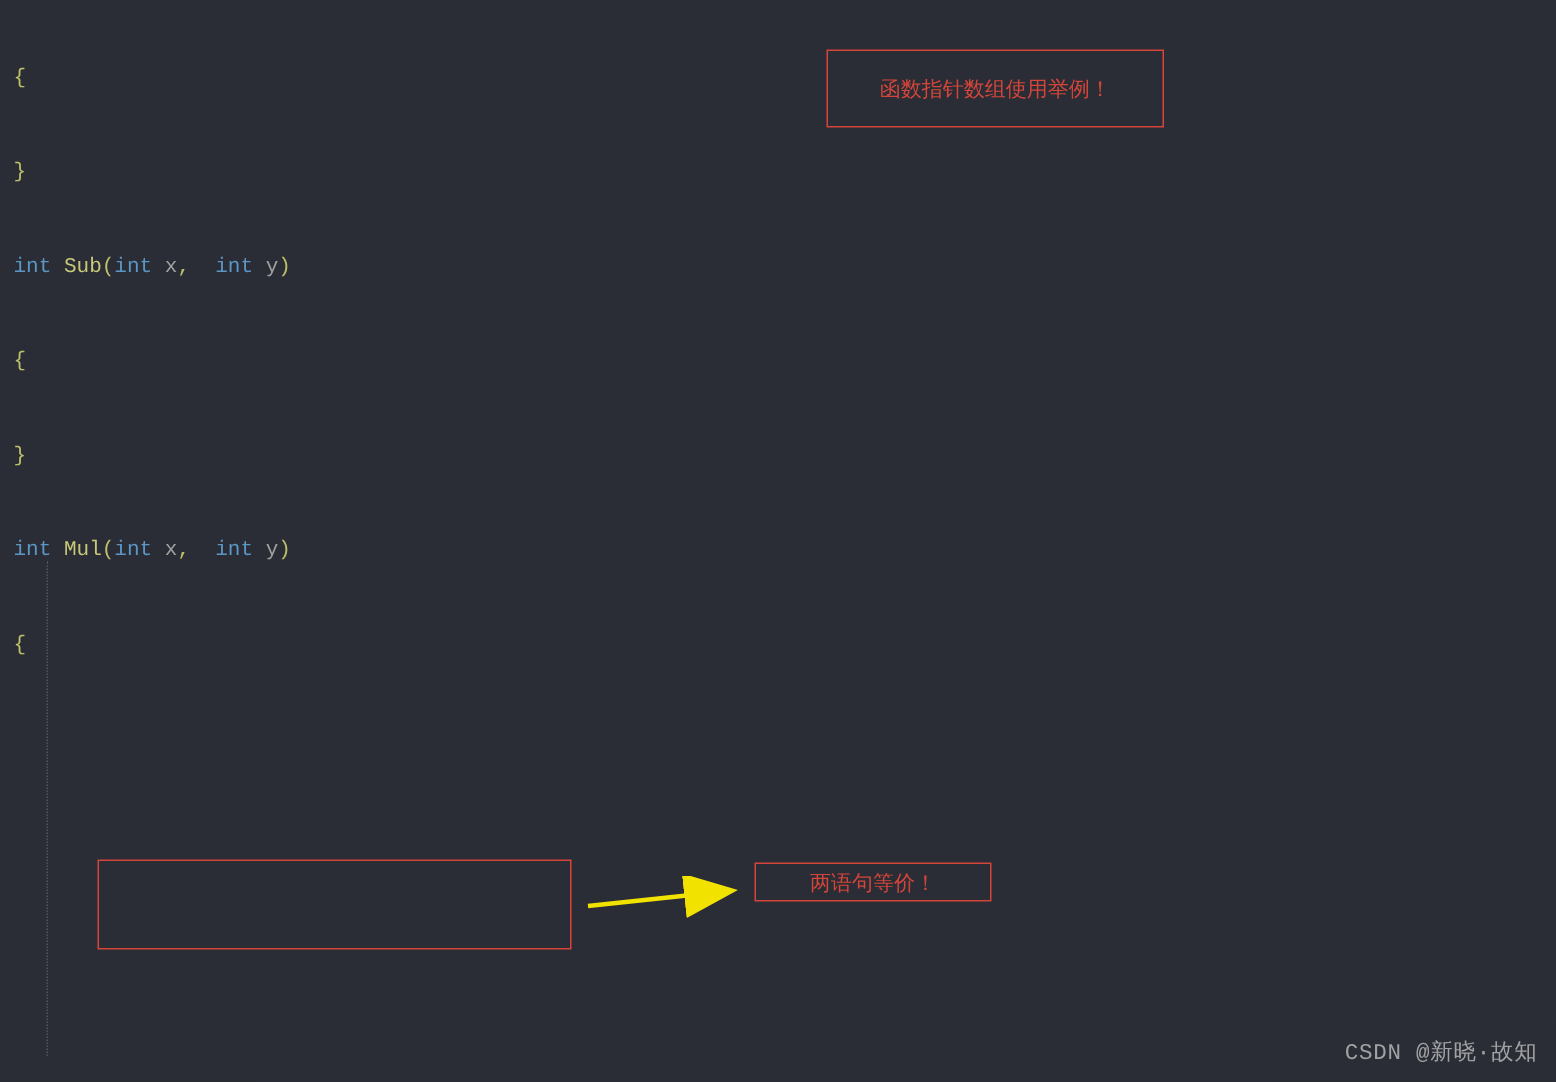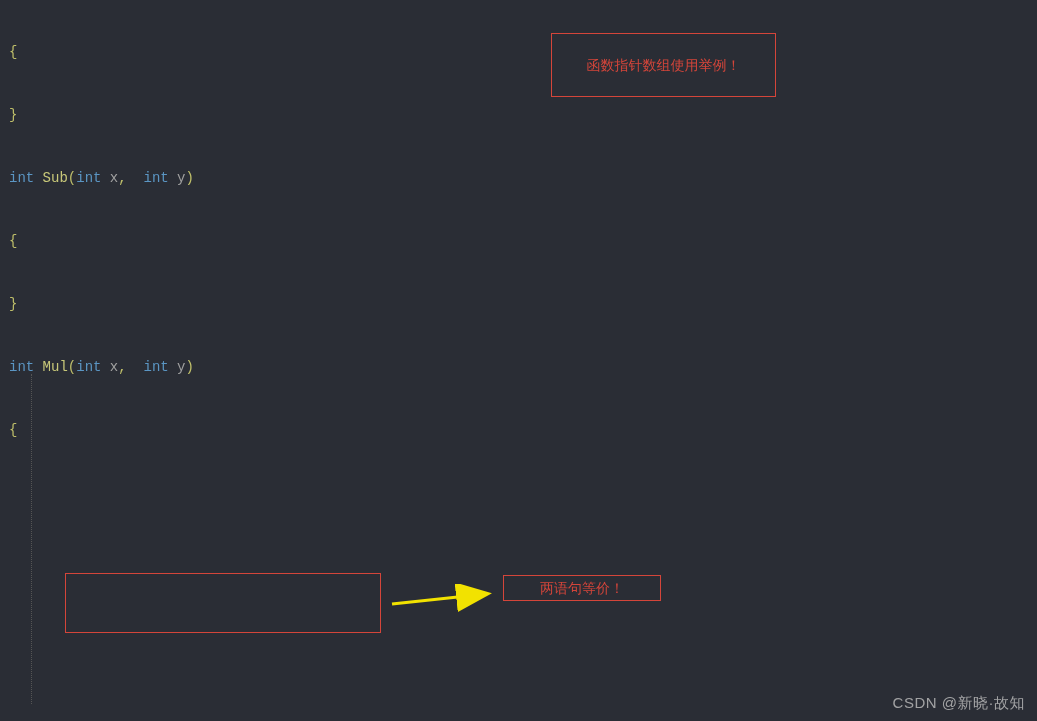--- a/index.html
+++ b/index.html
@@ -9,21 +9,21 @@
   .line{height:21px;padding-left:3px}
   .kw{color:#5b96c4}
   .fn{color:#c8c879}
   .id{color:#a0a0a0}
   .op{color:#a0a0a0}
   .punc{color:#bfbf6a}
   .red-box{position:absolute;border:1px solid #d4453a;box-sizing:border-box}
   .red-text{color:#d4453a;font-family:'Microsoft YaHei',sans-serif;font-size:14px;display:flex;align-items:center;justify-content:center;height:100%}
   .arrow-wrap{position:absolute}
   .guide2{position:absolute;left:31px;top:374px;width:1px;height:330px;border-left:1px dotted #555}
-  .watermark{position:absolute;right:12px;bottom:8px;color:#bcbcbc;font-family:Liberation Sans, sans-serif;font-size:15px;opacity:0.82;letter-spacing:0.5px}
+  .watermark{position:absolute;right:12px;bottom:8px;color:#bcbcbc;font-family:Liberation Mono, monospace;font-size:15px;opacity:0.82;letter-spacing:0.5px}
 </style>
 </head>
 <body>
 
 <div class="editor">
   <div class="gutter"></div>
   <div class="code-area">
     <div class="line"><span class="punc">{</span></div>
     <div class="line"><span class="punc">}</span></div>
     <div class="line"><span class="kw">int</span><span class="fn"> Sub</span><span class="punc">(</span><span class="kw">int</span><span class="id"> x</span><span class="punc">,</span><span>  </span><span class="kw">int</span><span class="id"> y</span><span class="punc">)</span></div>
@@ -50,21 +50,21 @@
     
     
     
     
     
     
   </div>
 
   <div class="guide2"></div>
 
-  <div class="red-box" style="left:551px;top:33px;width:225px;height:64px">
+  <div class="red-box" style="left:551px;top:33px;width:225px;height:52px">
     <div class="red-text">函数指针数组使用举例！</div>
   </div>
 
   <div class="red-box" style="left:65px;top:573px;width:316px;height:60px"></div>
 
   <div class="red-box" style="left:503px;top:575px;width:158px;height:26px">
     <div class="red-text">两语句等价！</div>
   </div>
 
   <svg class="arrow-wrap" style="left:386px;top:584px" width="115" height="28">

